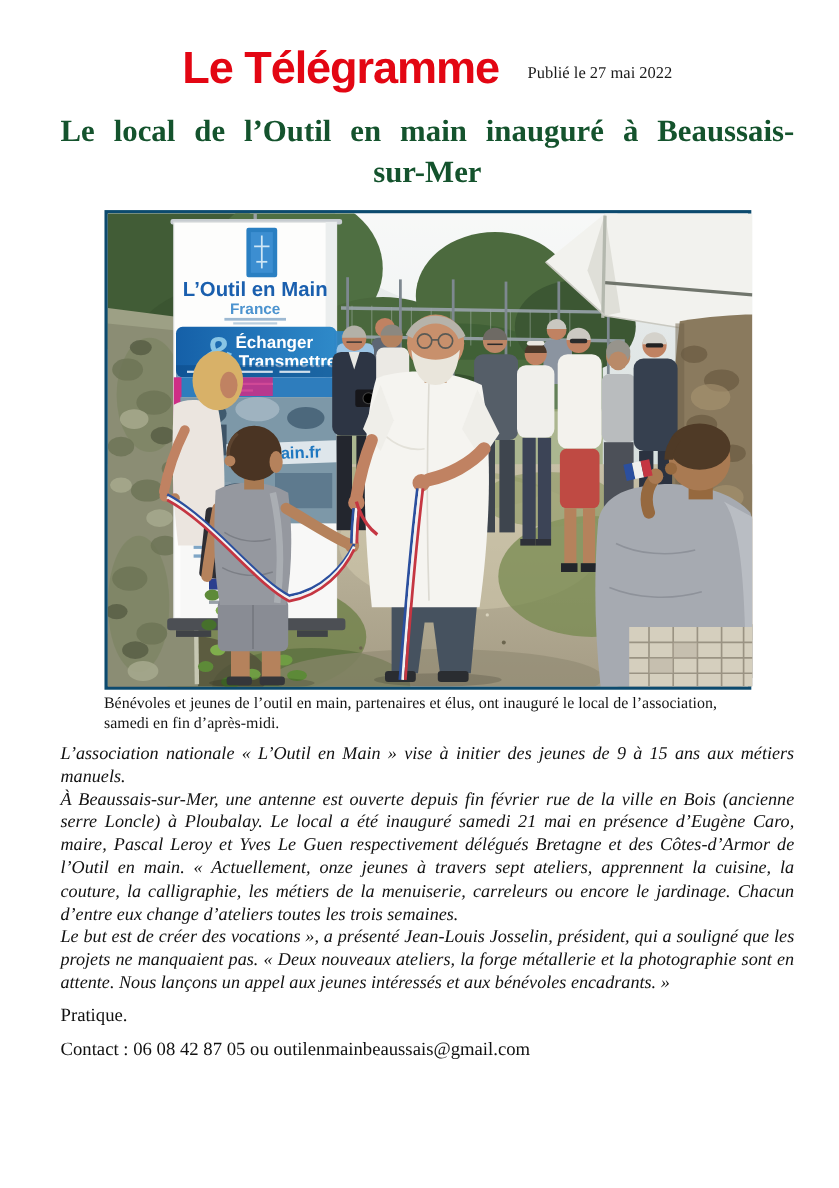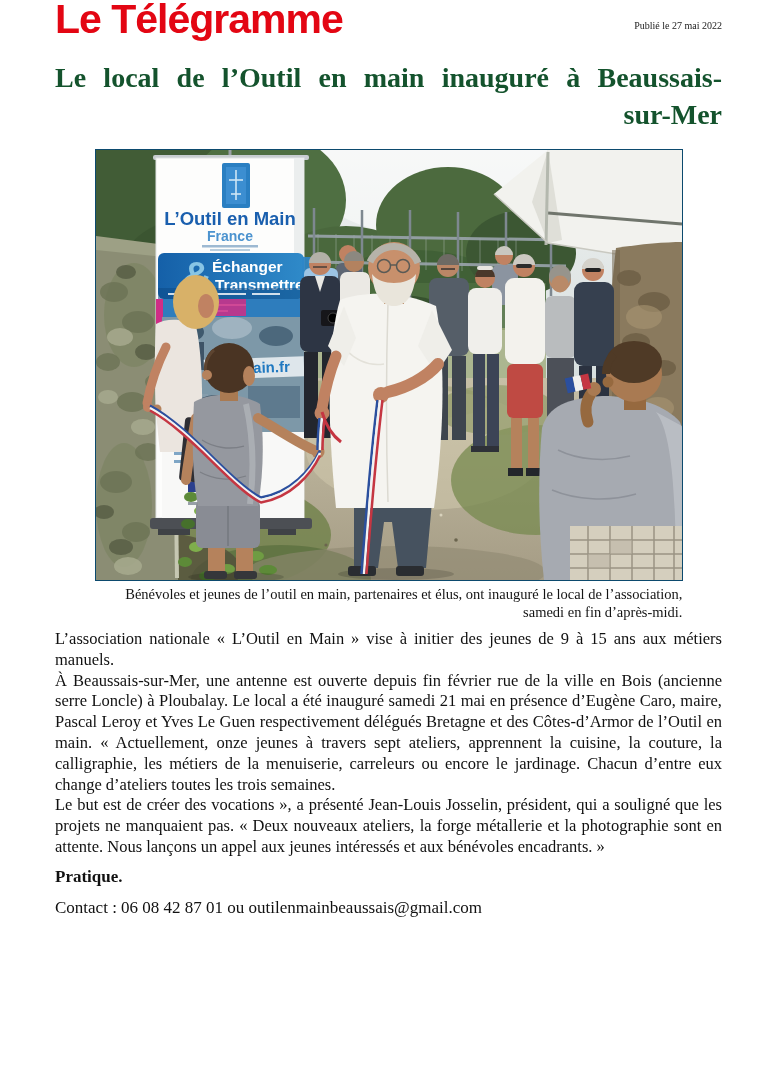--- a/index.html
+++ b/index.html
@@ -1,35 +1,35 @@
 <!DOCTYPE html>
 <html><head>
 <meta charset="utf-8">
 <style>
   html,body{margin:0;padding:0;background:#fff;}
   .page{position:relative;width:763px;height:1080px;background:#ffffff;overflow:hidden;
         font-family:"Liberation Serif",serif;color:#111;}
   .content{padding:0 41px 0 55px;}
   
-  .masthead{display:flex;justify-content:space-between;align-items:flex-end;gap:26px;}
+  .masthead{display:flex;justify-content:center;align-items:flex-end;padding-top:42px;gap:26px;}
   .logo{font-family:"Liberation Sans",sans-serif;font-weight:700;font-size:41px;line-height:38px;
         letter-spacing:-1px;color:#e30613;}
-  .pubdate{font-size:10px;line-height:15px;padding-bottom:5px;color:#1a1a1a;}
+  .pubdate{font-size:15px;line-height:15px;padding-bottom:5px;color:#1a1a1a;}
   
   .title{margin-top:21px;font-weight:700;font-size:28px;line-height:37px;color:#14532d;}
   .title .l1{text-align:justify;text-align-last:justify;}
-  .title .l2{text-align:right;}
+  .title .l2{text-align:center;}
   
   figure{margin:16px auto 0;width:588px;}
-  .photo-frame{border:1px solid #0c4a6e;line-height:0;background:#e8ecec;}
-  figcaption{margin:5px auto 0;max-width:600px;font-size:14.5px;line-height:17.5px;text-align:right;color:#141414;}
+  .photo-frame{border:3px solid #0c4a6e;line-height:0;background:#e8ecec;}
+  figcaption{margin:5px auto 0;max-width:600px;font-size:14.5px;line-height:17.5px;text-align:left;color:#141414;}
   
   .body{margin-top:8px;font-size:16.5px;line-height:20.8px;text-align:justify;}
-  .body p{margin:0;}
-  .pratique{margin-top:9px;font-size:17px;font-weight:700;}
+  .body p{margin:0;font-style:italic;}
+  .pratique{margin-top:9px;font-size:17px;font-weight:400;}
   .contact{margin-top:11px;font-size:17px;}
   .photo text{font-family:"Liberation Sans",sans-serif;}
 </style>
 </head>
 <body>
 
 <div class="page">
   <div class="content">
 
     <div class="masthead">
@@ -463,16 +463,16 @@
       <figcaption>Bénévoles et jeunes de l’outil en main, partenaires et élus, ont inauguré le local de l’association, samedi en fin d’après-midi.</figcaption>
     </figure>
 
     <div class="body">
       <p>L’association nationale « L’Outil en Main » vise à initier des jeunes de 9 à 15 ans aux métiers manuels.</p>
       <p>À Beaussais-sur-Mer, une antenne est ouverte depuis fin février rue de la ville en Bois (ancienne serre Loncle) à Ploubalay. Le local a été inauguré samedi 21 mai en présence d’Eugène Caro, maire, Pascal Leroy et Yves Le Guen respectivement délégués Bretagne et des Côtes-d’Armor de l’Outil en main. « Actuellement, onze jeunes à travers sept ateliers, apprennent la cuisine, la couture, la calligraphie, les métiers de la menuiserie, carreleurs ou encore le jardinage. Chacun d’entre eux change d’ateliers toutes les trois semaines.</p>
       <p>Le but est de créer des vocations », a présenté Jean-Louis Josselin, président, qui a souligné que les projets ne manquaient pas. « Deux nouveaux ateliers, la forge métallerie et la photographie sont en attente. Nous lançons un appel aux jeunes intéressés et aux bénévoles encadrants. »</p>
     </div>
 
     <div class="pratique">Pratique.</div>
-    <div class="contact">Contact : 06 08 42 87 01 ou outilenmainbeaussais@gmail.com</div>
+    <div class="contact">Contact : 06 08 42 87 05 ou outilenmainbeaussais@gmail.com</div>
 
   </div>
 </div>
 
 </body></html>

